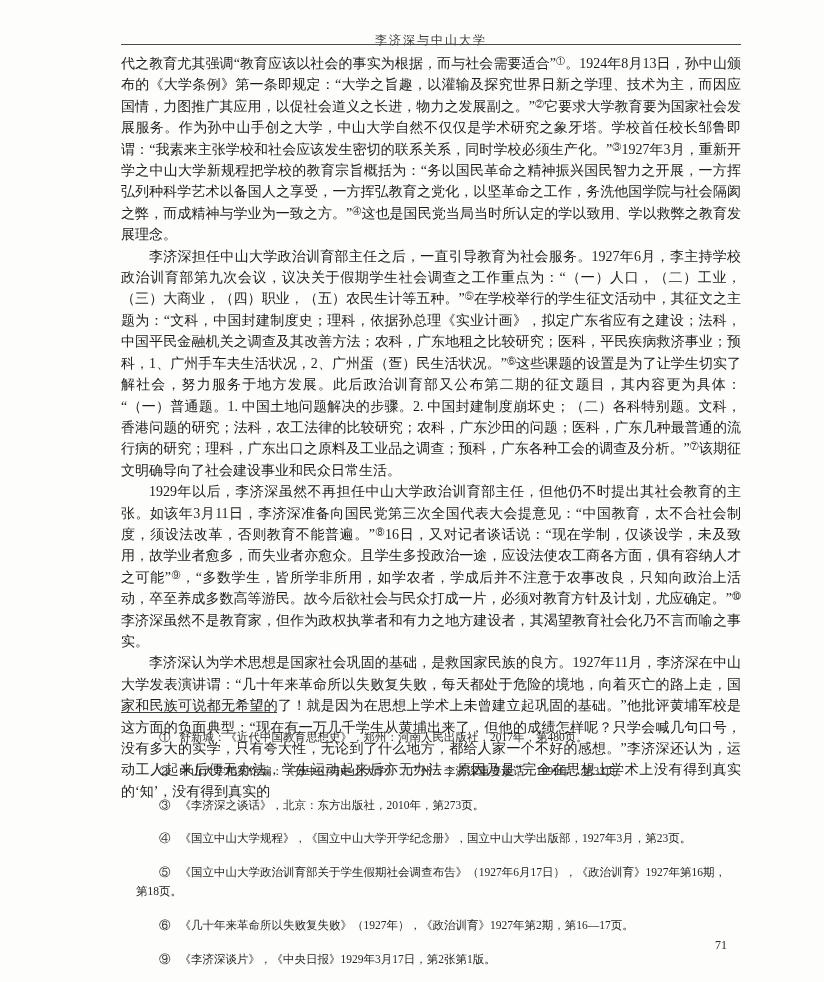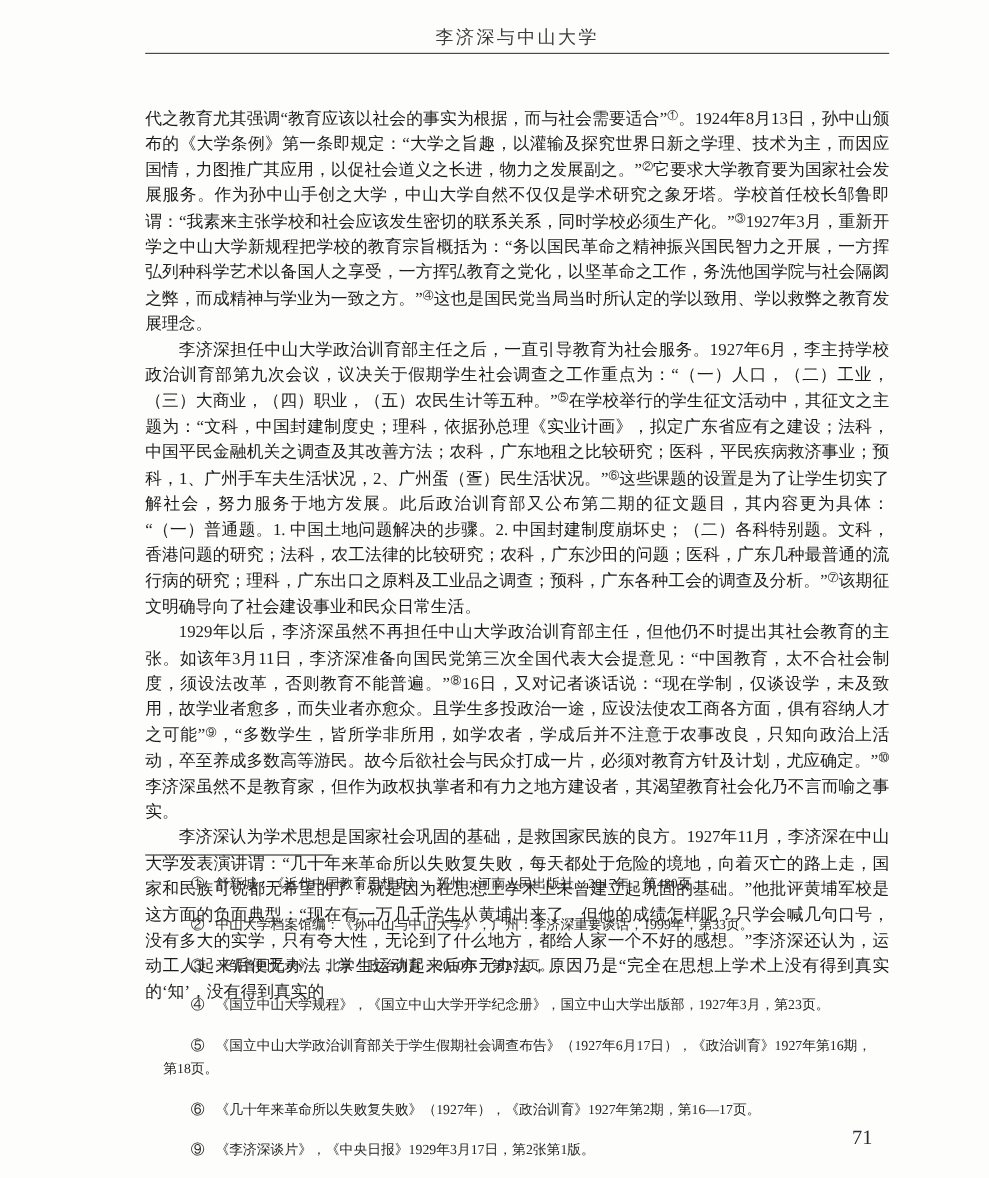--- a/index.html
+++ b/index.html
@@ -8,39 +8,39 @@
     background:#fdfdfc;
     font-family:"Liberation Serif","DejaVu Serif",serif;
     color:#1f1f1f;
     position:relative;
     overflow:hidden;
   }
   .page{position:absolute;inset:0;}
 
   
   .running-head{
-    position:absolute;top:22px;left:121px;width:620px;
+    position:absolute;top:32px;left:121px;width:620px;
     text-align:center;
-    font-size:15px;color:#3c3c3c;
+    font-size:12px;color:#3c3c3c;
     letter-spacing:2px;
   }
   .head-rule{
     position:absolute;top:44px;left:121px;width:620px;
     border-top:1.5px solid #4a4a4a;height:0;
   }
 
   
   .content{
     position:absolute;top:53px;left:121px;width:620px;
     font-size:14px;line-height:21.4px;
     text-align:justify;
     color:#1c1c1c;
   }
   .content p{margin:0;text-indent:2em;}
-  .content p.no-indent{text-indent:0;margin-top:36px;}
+  .content p.no-indent{text-indent:0;}
   sup.fnref{
     font-size:9px;
     vertical-align:4px;
     line-height:0;
   }
 
   
   .footnotes{
     position:absolute;top:712px;left:121px;width:620px;
     font-size:11.5px;line-height:18.8px;
@@ -54,21 +54,21 @@
   }
   .footnote{text-indent:2em;margin:15px;}
   .fn-marker{margin-right:9px;}
 
   
   .page-number{
     position:absolute;top:938px;left:121px;width:620px;
     text-align:right;
     padding-right:0;
     box-sizing:border-box;
-    font-size:17px;color:#2a2a33;
+    font-size:12px;color:#2a2a33;
   }
   .page-number span{margin-right:14px;}
 </style>
 </head>
 <body>
 
 <div class="page">
 
   <div class="running-head">李济深与中山大学</div>
   <div class="head-rule"></div>
@@ -82,21 +82,21 @@
 
   <div class="footnotes">
     <div class="fn-sep"></div>
     <div class="footnote">
       <span class="fn-marker">①</span><span>舒新城：《近代中国教育思想史》，郑州：河南人民出版社，2017年，第480页。</span>
     </div>
     <div class="footnote">
       <span class="fn-marker">②</span><span>中山大学档案馆编：《孙中山与中山大学》，广州：李济深重要谈话，1999年，第33页。</span>
     </div>
     <div class="footnote">
-      <span class="fn-marker">③</span><span>《邹鲁回忆录》，北京：政治训育，2010年，第273页。</span>
+      <span class="fn-marker">③</span><span>《李济深之谈话》，北京：东方出版社，2010年，第273页。</span>
     </div>
     <div class="footnote">
       <span class="fn-marker">④</span><span>《国立中山大学规程》，《国立中山大学开学纪念册》，国立中山大学出版部，1927年3月，第23页。</span>
     </div>
     <div class="footnote">
       <span class="fn-marker">⑤</span><span>《国立中山大学政治训育部关于学生假期社会调查布告》（1927年6月17日），《政治训育》1927年第16期，第18页。</span>
     </div>
     <div class="footnote">
       <span class="fn-marker">⑥</span><span>《几十年来革命所以失败复失败》（1927年），《政治训育》1927年第2期，第16—17页。</span>
     </div>

